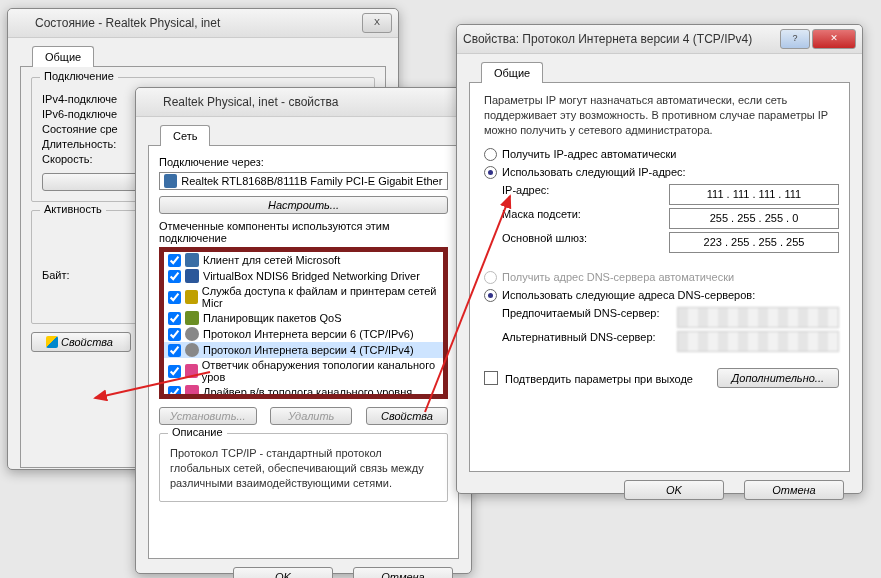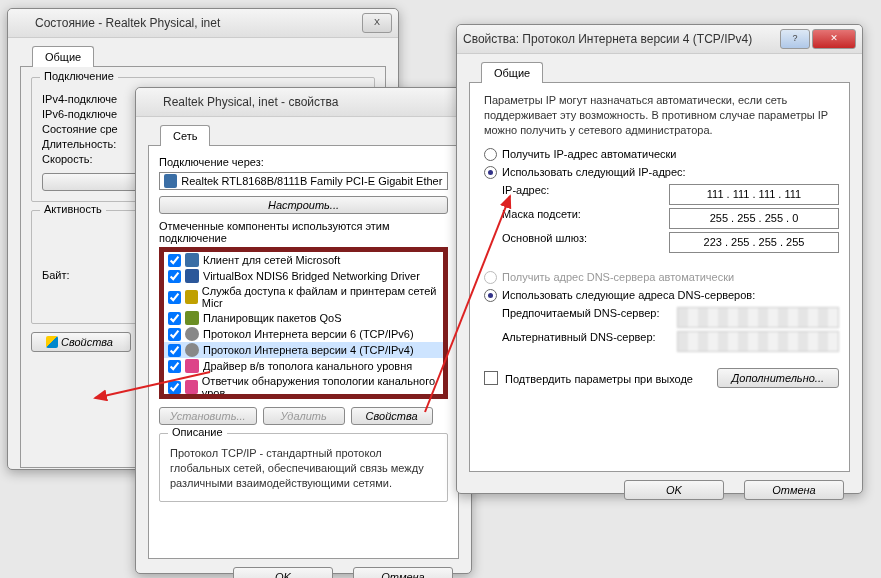--- a/index.html
+++ b/index.html
@@ -270,29 +270,29 @@
             <span>Протокол Интернета версии 6 (TCP/IPv6)</span>
           </div>
         <div class="list-item" style="background:#cde4ff;">
             <input type="checkbox" checked="" style="">
             <span class="li-icon proto"></span>
             <span>Протокол Интернета версии 4 (TCP/IPv4)</span>
           </div>
         <div class="list-item">
             <input type="checkbox" checked="" style="">
             <span class="li-icon drv"></span>
+            <span>Ответчик обнаружения топологии канального уров</span>
+          </div>
+        <div class="list-item">
+            <input type="checkbox" checked="" style="">
+            <span class="li-icon drv"></span>
             <span>Драйвер в/в тополога канального уровня</span>
           </div>
-        <div class="list-item">
-            <input type="checkbox" checked="" style="">
-            <span class="li-icon drv"></span>
-            <span>Ответчик обнаружения топологии канального уров</span>
-          </div>
-      </div>
-      <div style="display:flex; gap:6px; margin:8px 0; ">
+      </div>
+      <div style="display:flex; gap:6px; margin:8px 0; justify-content:space-between;">
         <div class="btn small disabled">Установить...</div>
         <div class="btn small disabled">Удалить</div>
         <div class="btn small">Свойства</div>
       </div>
       <div class="groupbox groupbox-w">
         <span class="legend">Описание</span>
         <div class="desc">Протокол TCP/IP - стандартный протокол глобальных сетей, обеспечивающий связь между различными взаимодействующими сетями.</div>
       </div>
     </div>
     <div class="btn-row-right">

